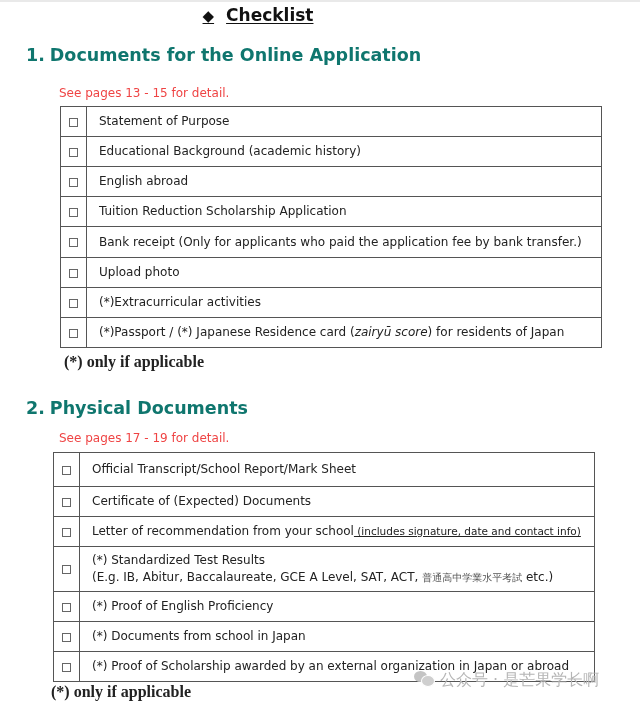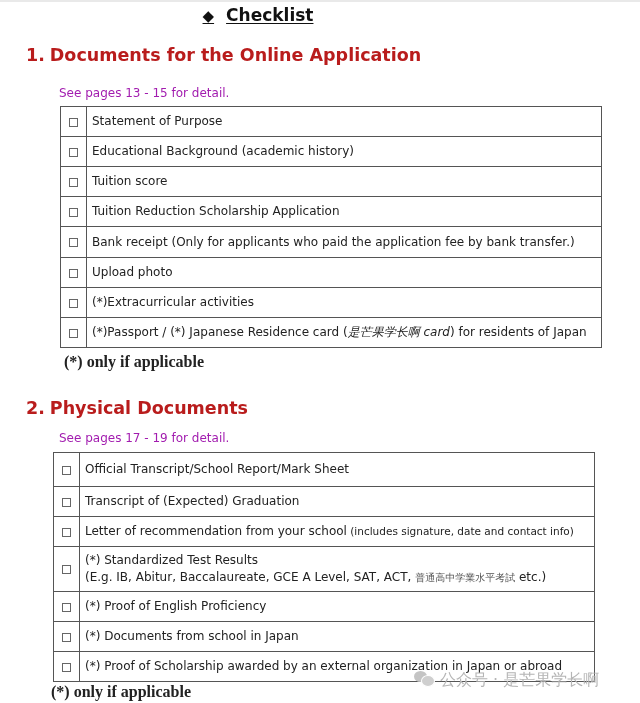--- a/index.html
+++ b/index.html
@@ -11,39 +11,39 @@
   .topline { position: absolute; left: 0; top: 0; width: 640px; height: 2px; background: #e9e9e9; }
   .title {
     position: absolute; left: 0; width: 516px; top: 3px; text-align: center;
     font-family: "DejaVu Sans", sans-serif; font-weight: bold; font-size: 17px;
     line-height: 24px;
   }
   .title .inner { display: inline-block; text-decoration: underline; text-underline-offset: 2px; letter-spacing: 0px; }
   .title .diamond { font-size: 15px; margin-right: 12px; }
   .heading {
     position: absolute; font-family: "DejaVu Sans", sans-serif; font-weight: bold;
-    font-size: 17.5px; line-height: 22px; color: #b91c1c;
+    font-size: 17.5px; line-height: 22px; color: #0f766e;
   }
   .heading .num { margin-right: 5px; }
   .note {
     position: absolute; font-family: "DejaVu Sans", sans-serif; font-size: 12px;
-    line-height: 16px; color: #a21caf;
+    line-height: 16px; color: #ef4444;
   }
   table.check {
     position: absolute; border-collapse: collapse; table-layout: fixed;
     font-family: "DejaVu Sans", sans-serif; font-size: 12px; color: #222;
   }
   table.check td { border: 1.3px solid #555; padding: 0; vertical-align: middle; }
   table.check td.box { text-align: center; }
-  table.check td.txt { padding-left: 5px; line-height: 17px; white-space: nowrap; }
+  table.check td.txt { padding-left: 12px; line-height: 17px; white-space: nowrap; }
   .cb {
     display: inline-block; width: 7px; height: 7px; border: 1px solid #666;
     background: #fff; vertical-align: middle;
   }
-  .small { font-size: 10.5px; }
+  .small { font-size: 10.5px; text-decoration: underline; }
   .cjk { font-family: "DejaVu Serif", serif; font-size: 10px; color: #555; }
   .footnote {
     position: absolute; font-family: "Liberation Serif", serif; font-weight: bold;
     font-size: 16px; line-height: 14px; color: #222;
   }
   .watermark {
     position: absolute; left: 414px; top: 670px; font-family: "DejaVu Sans", sans-serif;
     font-size: 16px; color: #b5b5b5; line-height: 20px; white-space: nowrap;
     display: flex; 
   }
@@ -76,41 +76,41 @@
       <tr style="height:30px">
     <td class="box"><span class="cb"></span></td>
     <td class="txt">Statement of Purpose</td>
   </tr>
   <tr style="height:30px">
     <td class="box"><span class="cb"></span></td>
     <td class="txt">Educational Background (academic history)</td>
   </tr>
   <tr style="height:30px">
     <td class="box"><span class="cb"></span></td>
-    <td class="txt">Tuition score</td>
+    <td class="txt">English abroad</td>
   </tr>
   <tr style="height:30px">
     <td class="box"><span class="cb"></span></td>
     <td class="txt">Tuition Reduction Scholarship Application</td>
   </tr>
   <tr style="height:31px">
     <td class="box"><span class="cb"></span></td>
     <td class="txt">Bank receipt (Only for applicants who paid the application fee by bank transfer.)</td>
   </tr>
   <tr style="height:30px">
     <td class="box"><span class="cb"></span></td>
     <td class="txt">Upload photo</td>
   </tr>
   <tr style="height:30px">
     <td class="box"><span class="cb"></span></td>
     <td class="txt">(*)Extracurricular activities</td>
   </tr>
   <tr style="height:30px">
     <td class="box"><span class="cb"></span></td>
-    <td class="txt"><span>(*)Passport / (*) Japanese Residence card (</span><i>是芒果学长啊 card</i><span>) for residents of Japan</span></td>
+    <td class="txt"><span>(*)Passport / (*) Japanese Residence card (</span><i>zairyū score</i><span>) for residents of Japan</span></td>
   </tr>
 </tbody>
   </table>
 
 <div class="footnote" style="left:64px; top:355px;">(*) only if applicable</div>
 
 <div class="heading" style="left:26px; top:397px;">
   <span class="num">2.</span><span>Physical Documents</span>
 </div>
 <div class="note" style="left:59px; top:430px;">See pages 17 - 19 for detail.</div>
@@ -120,21 +120,21 @@
       <col style="width:26px">
       <col style="width:515px">
     </colgroup>
   <tbody>
       <tr style="height:34px">
     <td class="box"><span class="cb"></span></td>
     <td class="txt">Official Transcript/School Report/Mark Sheet</td>
   </tr>
   <tr style="height:30px">
     <td class="box"><span class="cb"></span></td>
-    <td class="txt">Transcript of (Expected) Graduation</td>
+    <td class="txt">Certificate of (Expected) Documents</td>
   </tr>
   <tr style="height:30px">
     <td class="box"><span class="cb"></span></td>
     <td class="txt"><span>Letter of recommendation from your school</span><span class="small"> (includes signature, date and contact info)</span></td>
   </tr>
   <tr style="height:45px">
     <td class="box"><span class="cb"></span></td>
     <td class="txt">
       <div>(*) Standardized Test Results</div>
       <div><span>(E.g. IB, Abitur, Baccalaureate, GCE A Level, SAT, ACT, </span><span class="cjk">普通高中学業水平考試</span><span> etc.)</span></div>

